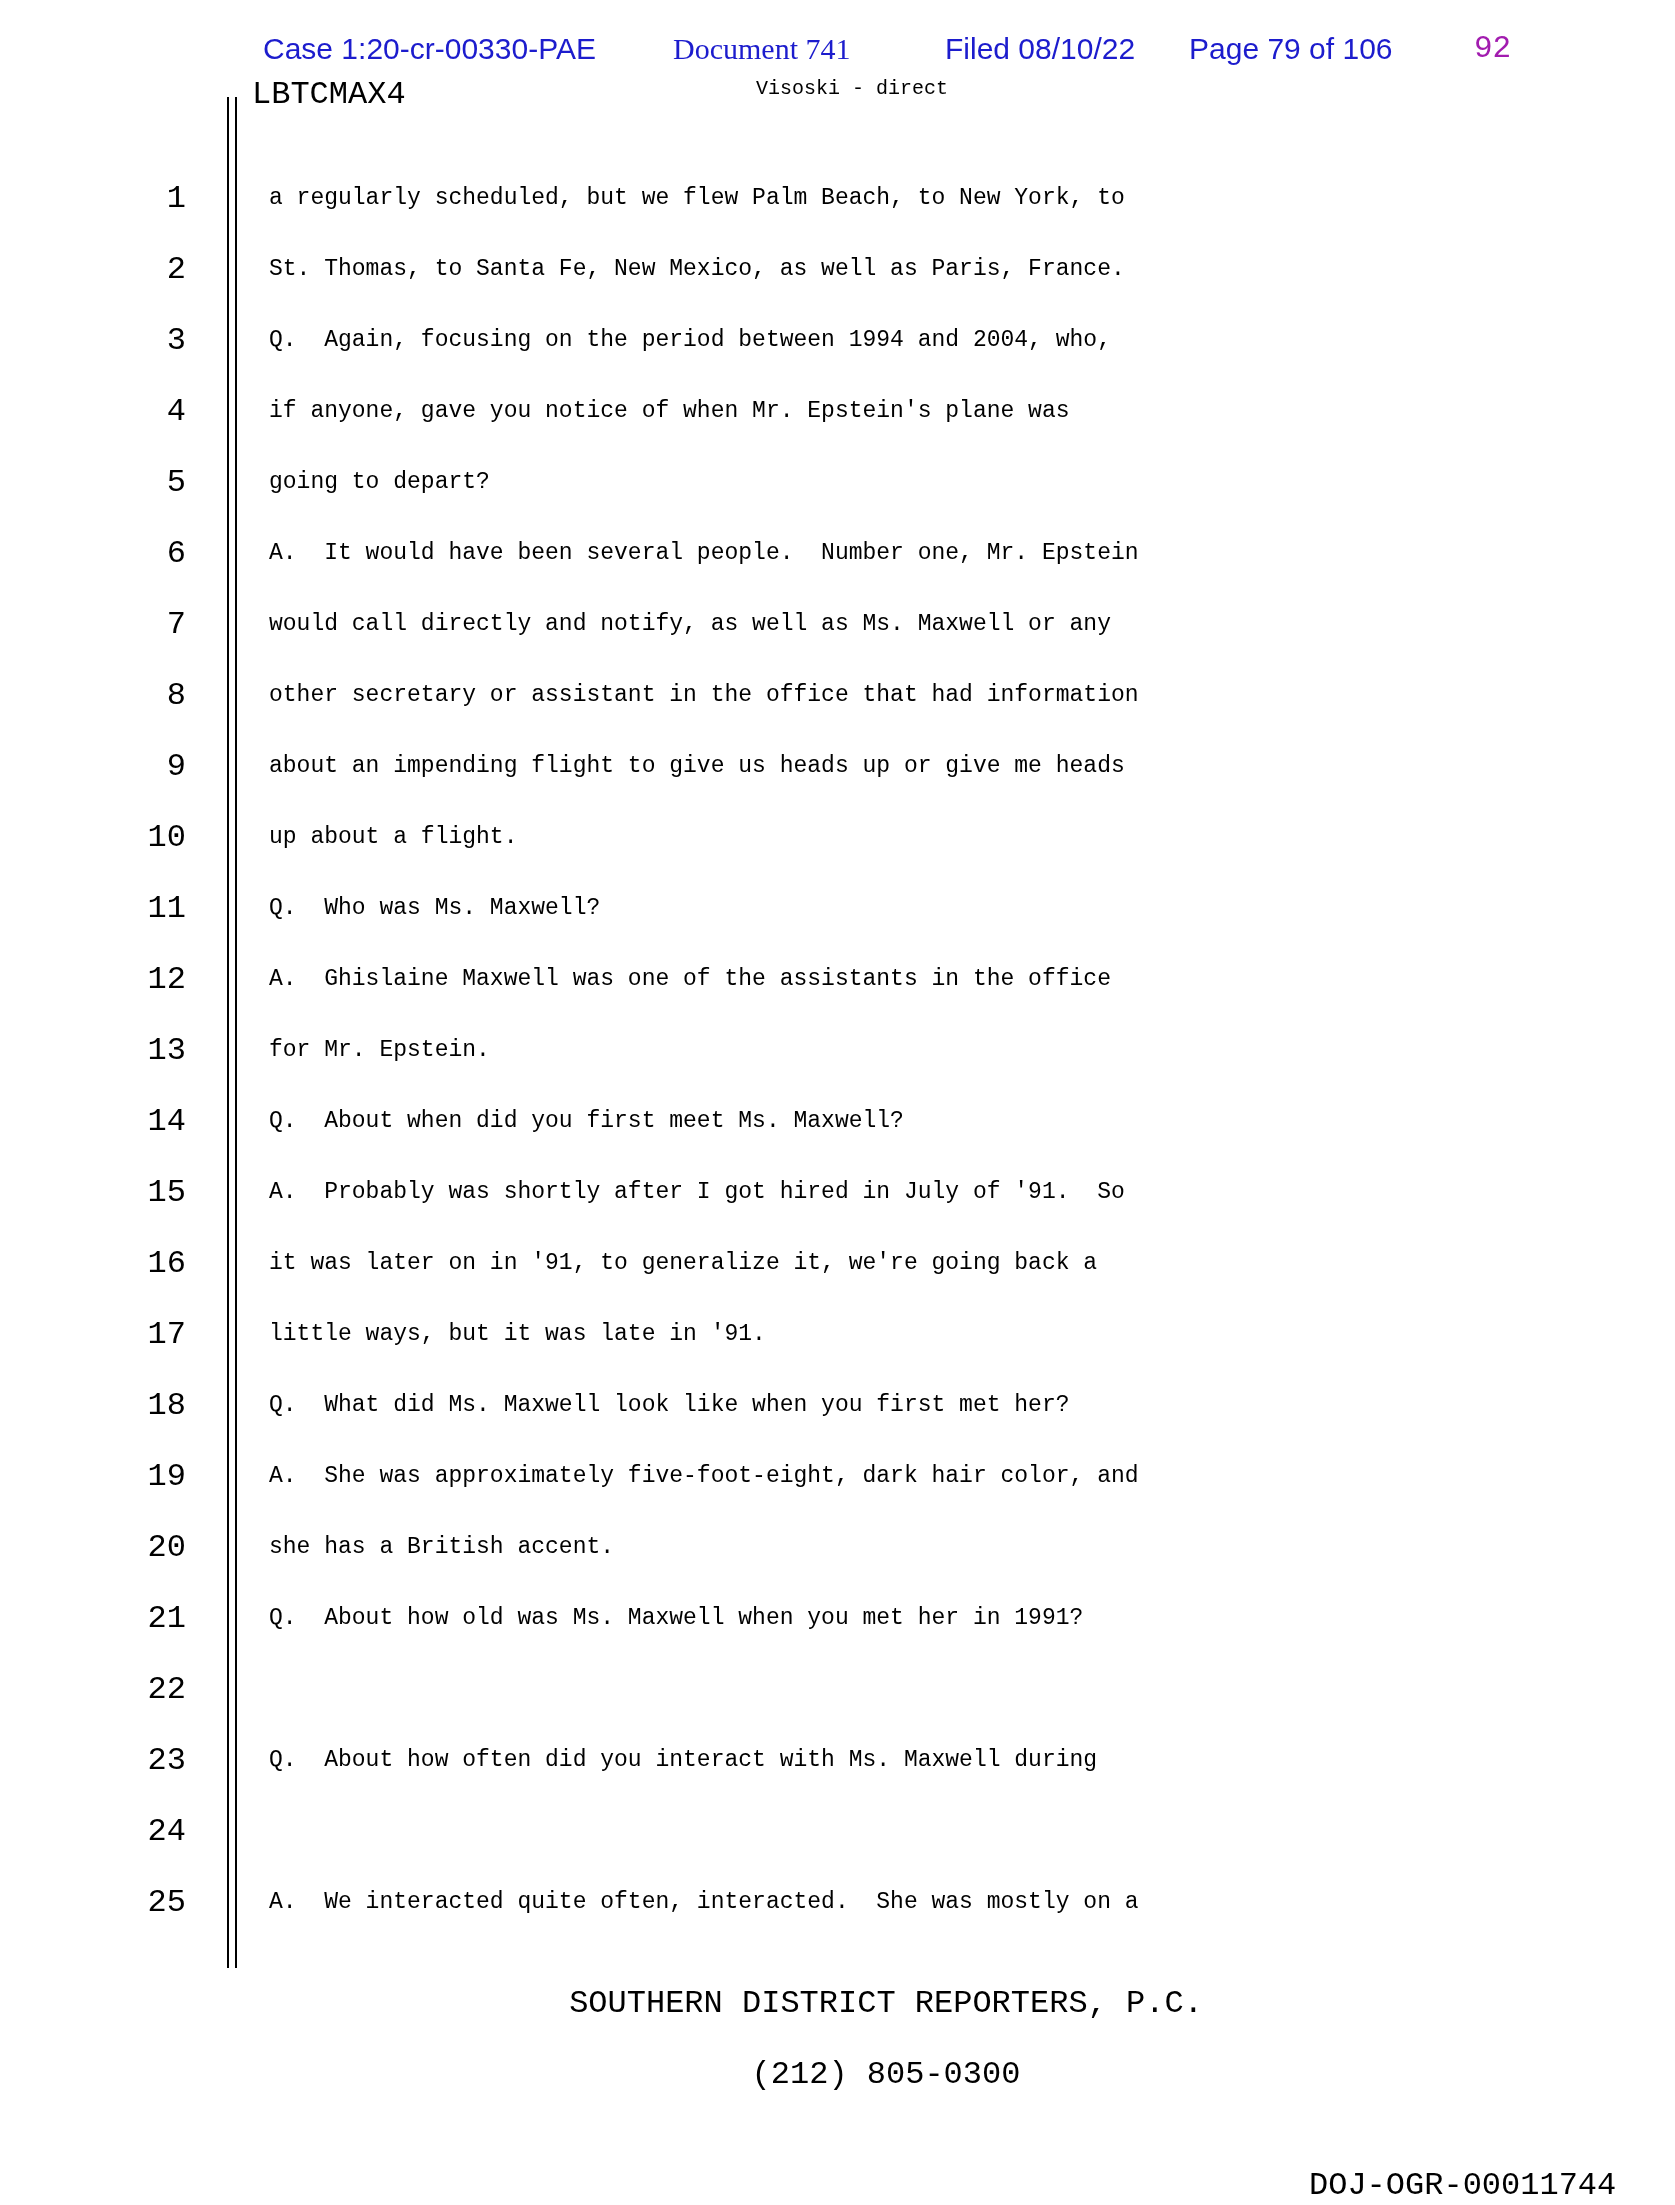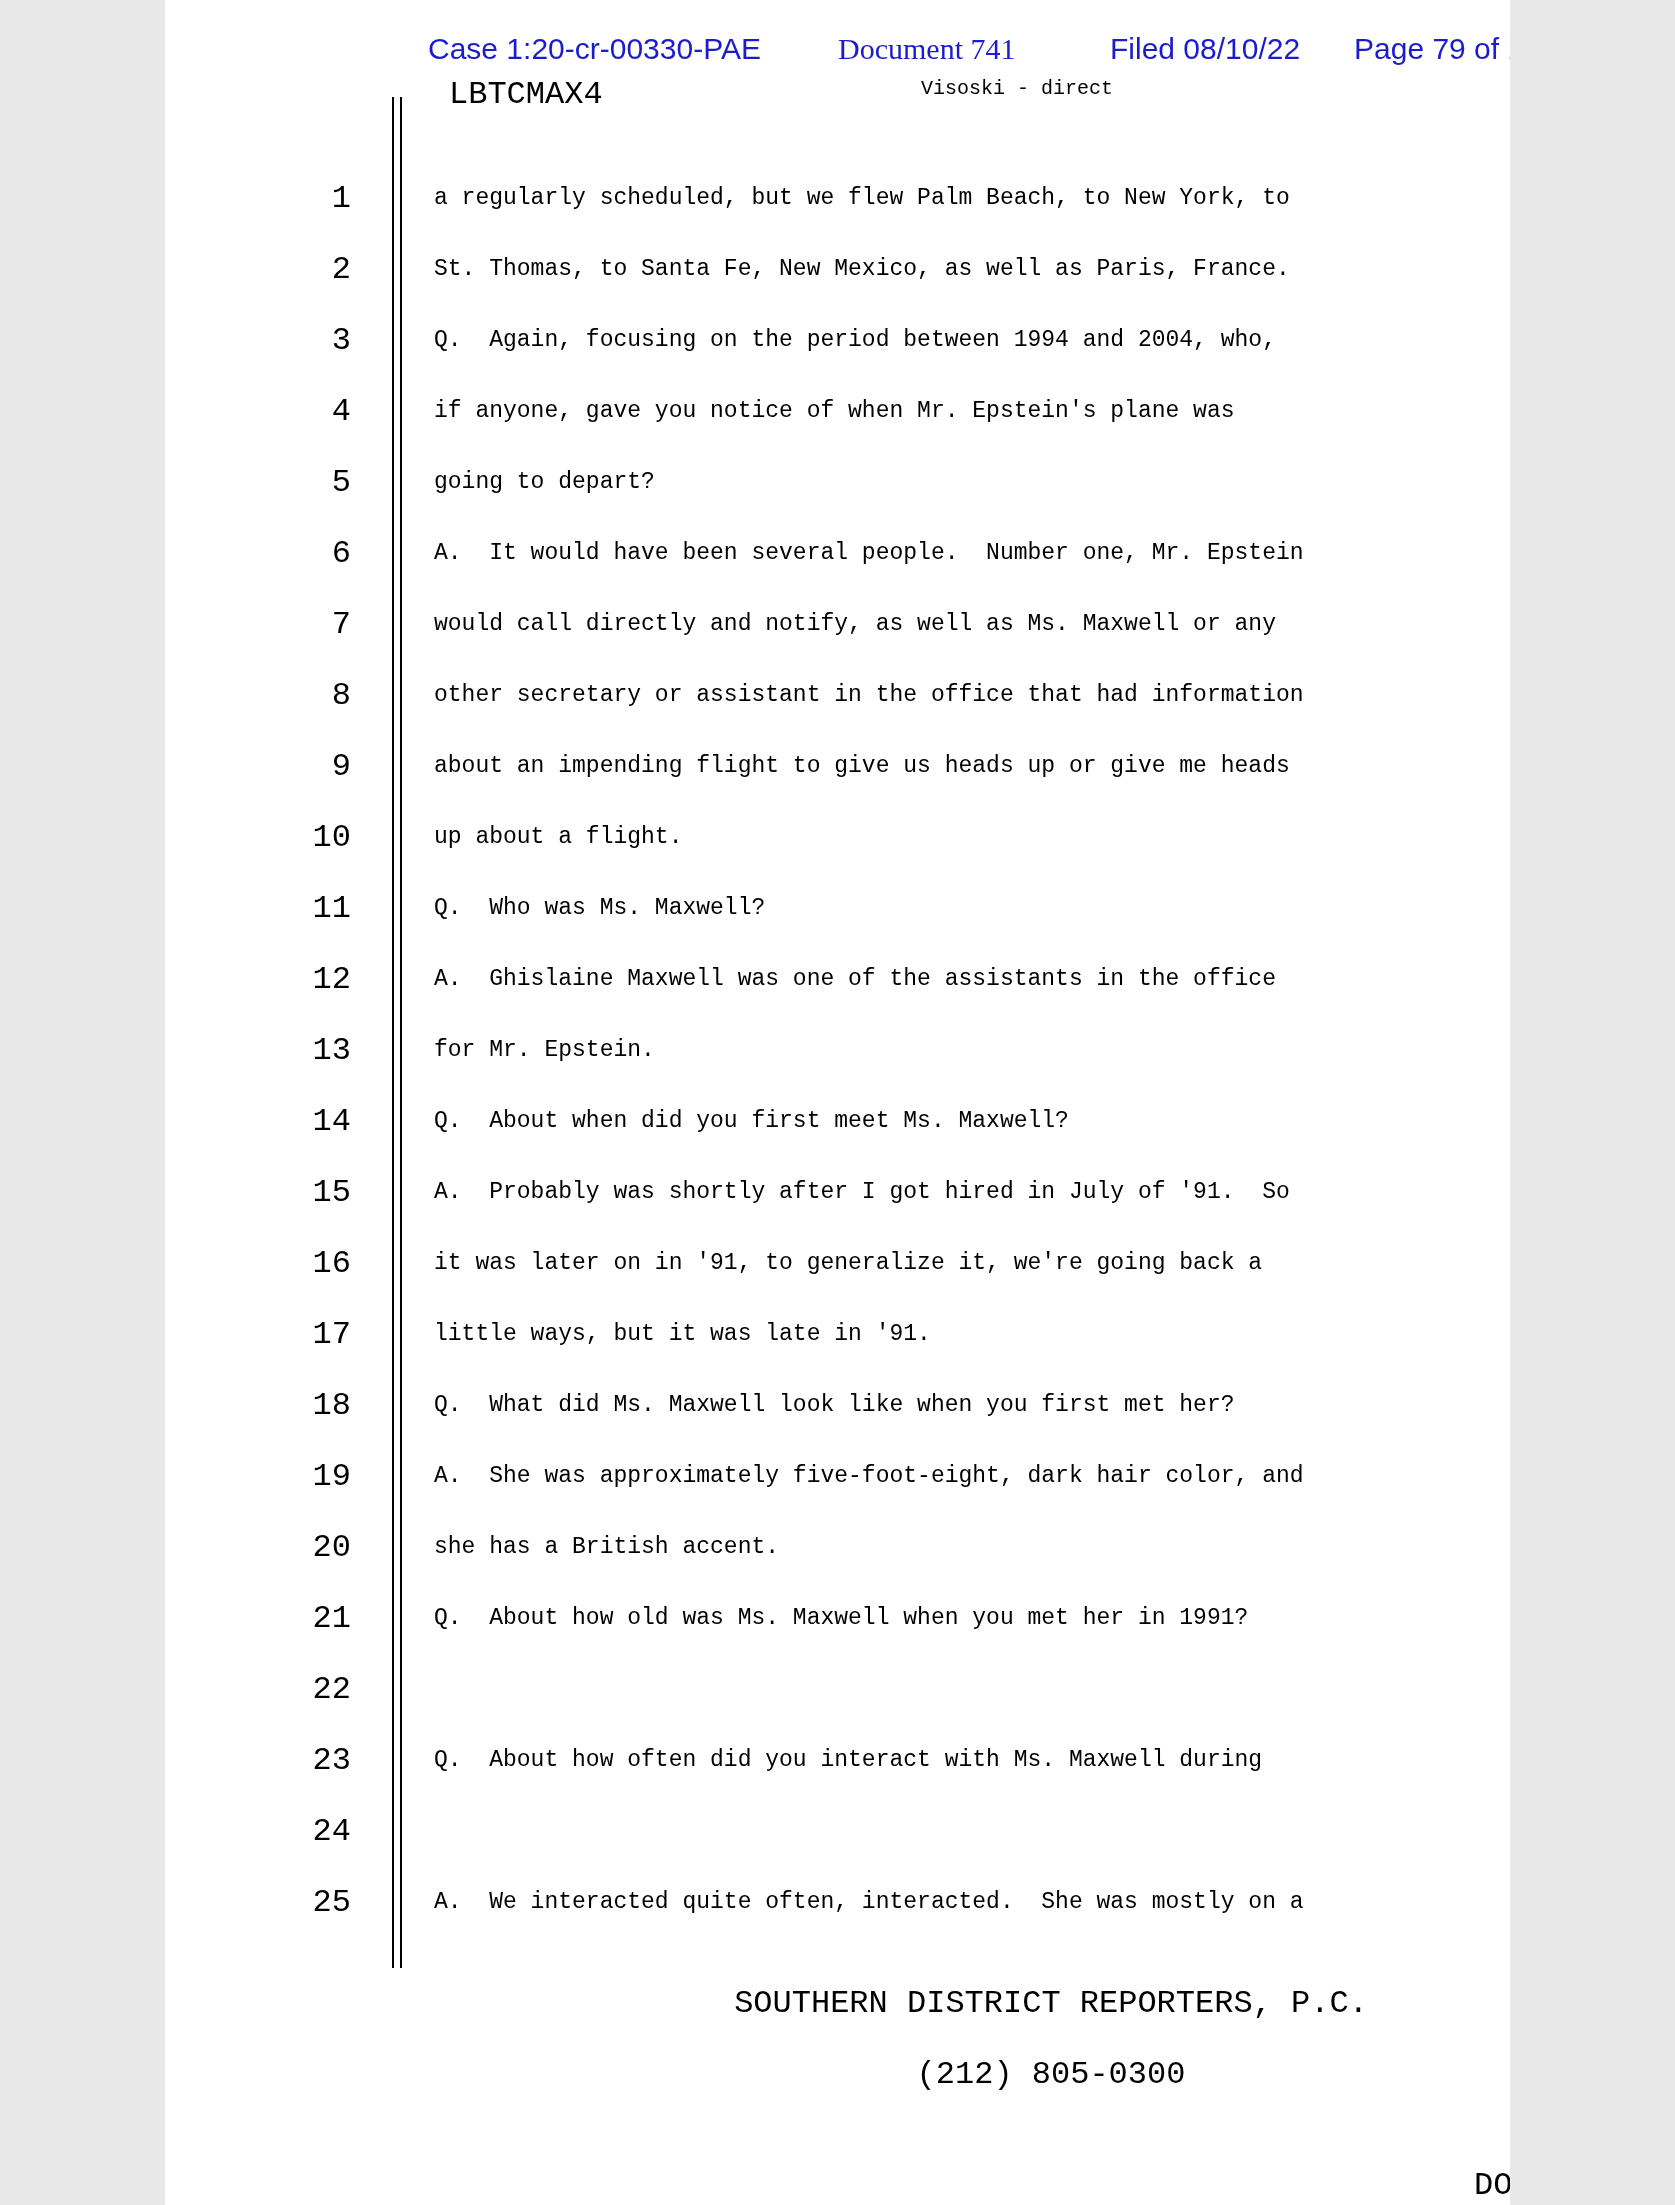--- a/index.html
+++ b/index.html
@@ -2,21 +2,21 @@
 <html style="font-size:10.5px"><head>
 <meta charset="utf-8">
 <style>
   html, body {
     margin: 0;
     padding: 0;
     background: #e8e8e8;
   }
   .page {
     position: relative;
-    width: 1345px;
+    width: 1675px;
     height: 2205px;
     margin: 0 auto;
     background: #ffffff;
     color: #000000;
     font-family: "Liberation Mono", "DejaVu Sans Mono", monospace;
     overflow: hidden;
   }
   .abs { position: absolute; }
 
   
@@ -36,21 +36,21 @@
     top: 33px;
     left: 1474px;
     font-size: 31px;
     line-height: 1;
     color: #a21caf;
   }
 
   
   .session-id {
     top: 79px;
-    left: 284px;
+    left: 252px;
     font-size: 32px;
     line-height: 1;
     white-space: pre;
   }
   .witness-label {
     top: 79px;
     left: 756px;
     font-size: 20px;
     line-height: 1;
     white-space: pre;

